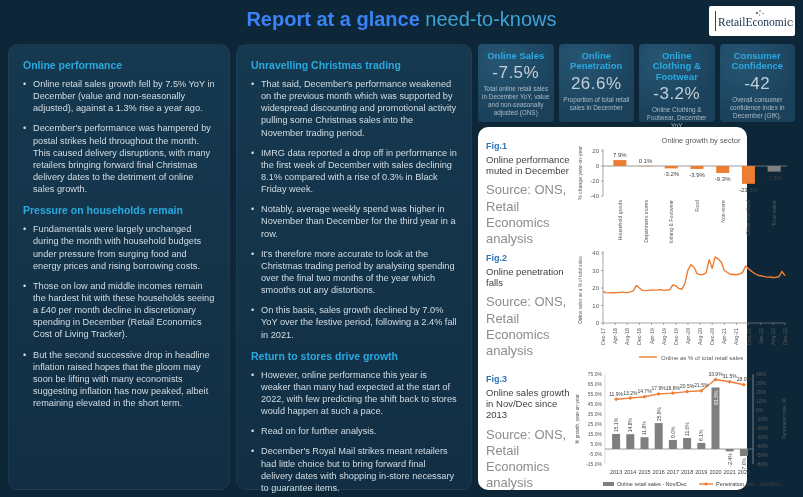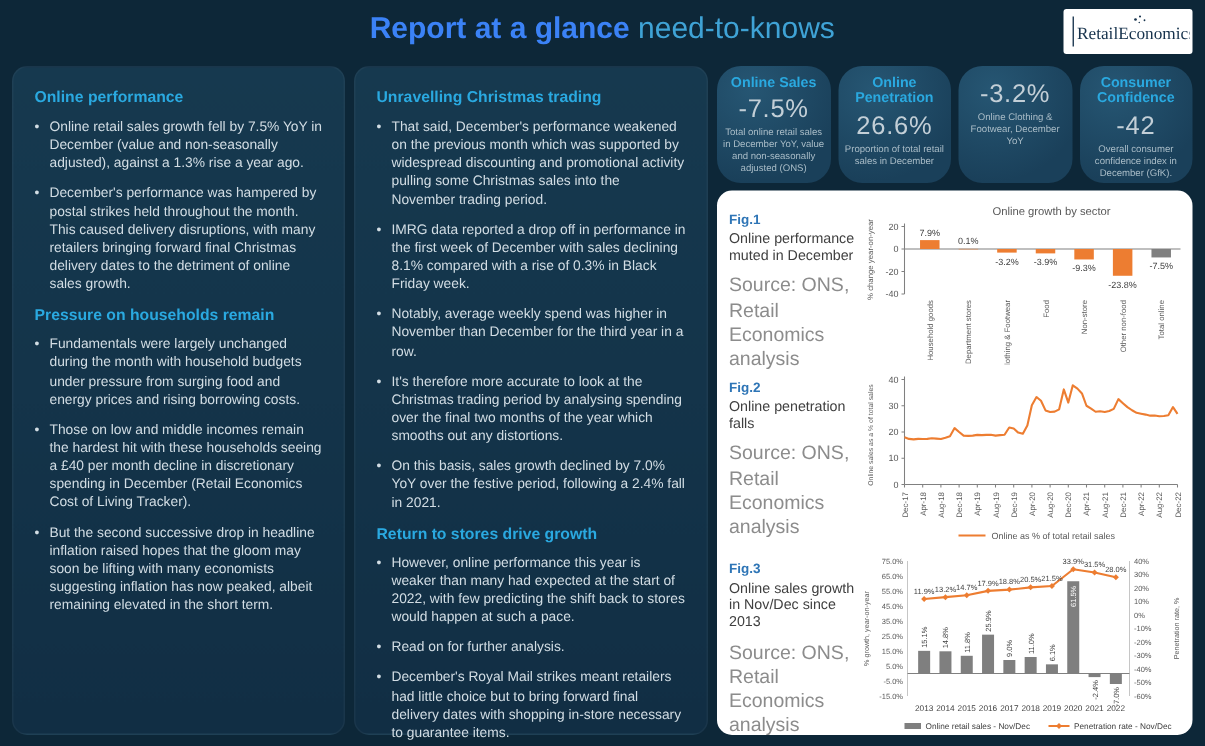--- a/index.html
+++ b/index.html
@@ -29,31 +29,31 @@
   .sec-h.first{margin-top:2px;}
   ul.bullets{list-style:none;margin:0;padding:0;}
   ul.bullets li{
     position:relative;padding-left:10px;margin-bottom:8px;
     color:#d2dde4;font-size:9.2px;line-height:1.32;
   }
   ul.bullets li::before{content:"•";position:absolute;left:0;top:0;color:#d2dde4;}
   
   .kpi-row{position:absolute;left:478px;top:44px;width:317px;height:78px;display:flex;gap:5px;}
   .kpi{
-    flex:1;border-radius:16px;
+    flex:1;border-radius:4px;
     background:radial-gradient(circle at 30% 20%, #265673 0%, #1a405a 75%);
     display:flex;flex-direction:column;align-items:center;justify-content:flex-start;
     padding:7px 3px 4px 3px;box-sizing:border-box;text-align:center;
   }
   .kpi-title{color:#2aa9e0;font-weight:700;font-size:9.5px;line-height:1.08;}
   .kpi-value{color:#c3cfd7;font-size:17px;font-weight:400;margin:2px 0 2px 0;letter-spacing:0.5px;}
   .kpi-desc{color:#a9bcc7;font-size:6.4px;line-height:1.25;}
   
   .fig-panel{
-    position:absolute;left:478px;top:127px;width:317px;height:363px;
+    position:absolute;left:478px;top:127px;width:269px;height:363px;
     background:#ffffff;border-radius:10px;box-sizing:border-box;padding:6px 4px 2px 8px;
   }
   .fig-row{display:flex;align-items:flex-start;}
   .fig-row.r1{height:112px;}
   .fig-row.r2{height:121px;}
   .fig-row.r3{height:122px;}
   .fig-text{width:87px;flex:none;padding-top:8px;}
   .fig-id{color:#2e75b6;font-weight:700;font-size:9px;margin-bottom:3px;}
   .fig-title{color:#404040;font-size:9.5px;line-height:1.18;margin-bottom:6px;}
   .fig-source{color:#8c8c8c;font-size:13px;line-height:1.25;}
@@ -115,20 +115,21 @@
     <div class="kpi-title">Online Sales</div>
     <div class="kpi-value">-7.5%</div>
     <div class="kpi-desc">Total online retail sales in December YoY, value and non-seasonally adjusted (ONS)</div>
   </div>
   <div class="kpi">
     <div class="kpi-title">Online Penetration</div>
     <div class="kpi-value">26.6%</div>
     <div class="kpi-desc">Proportion of total retail sales in December</div>
   </div>
   <div class="kpi">
+    <div class="kpi-title">Online Clothing &amp; Footwear</div>
     <div class="kpi-value">-3.2%</div>
     <div class="kpi-desc">Online Clothing &amp; Footwear, December YoY</div>
   </div>
   <div class="kpi">
     <div class="kpi-title">Consumer Confidence</div>
     <div class="kpi-value">-42</div>
     <div class="kpi-desc">Overall consumer confidence index in December (GfK).</div>
   </div>
 </div>
 

